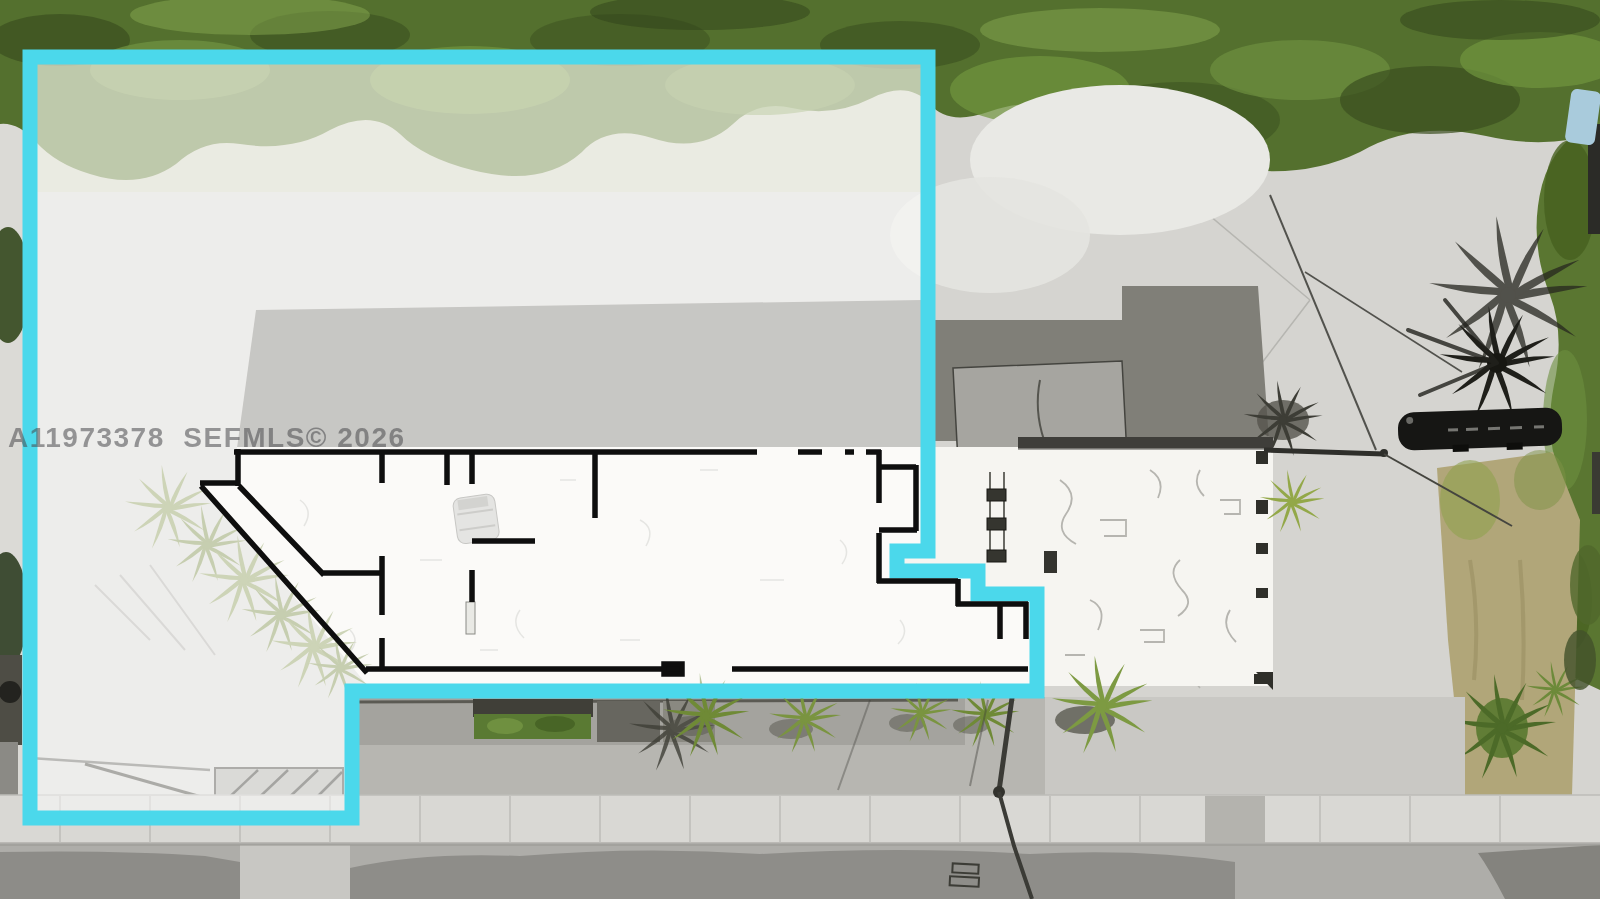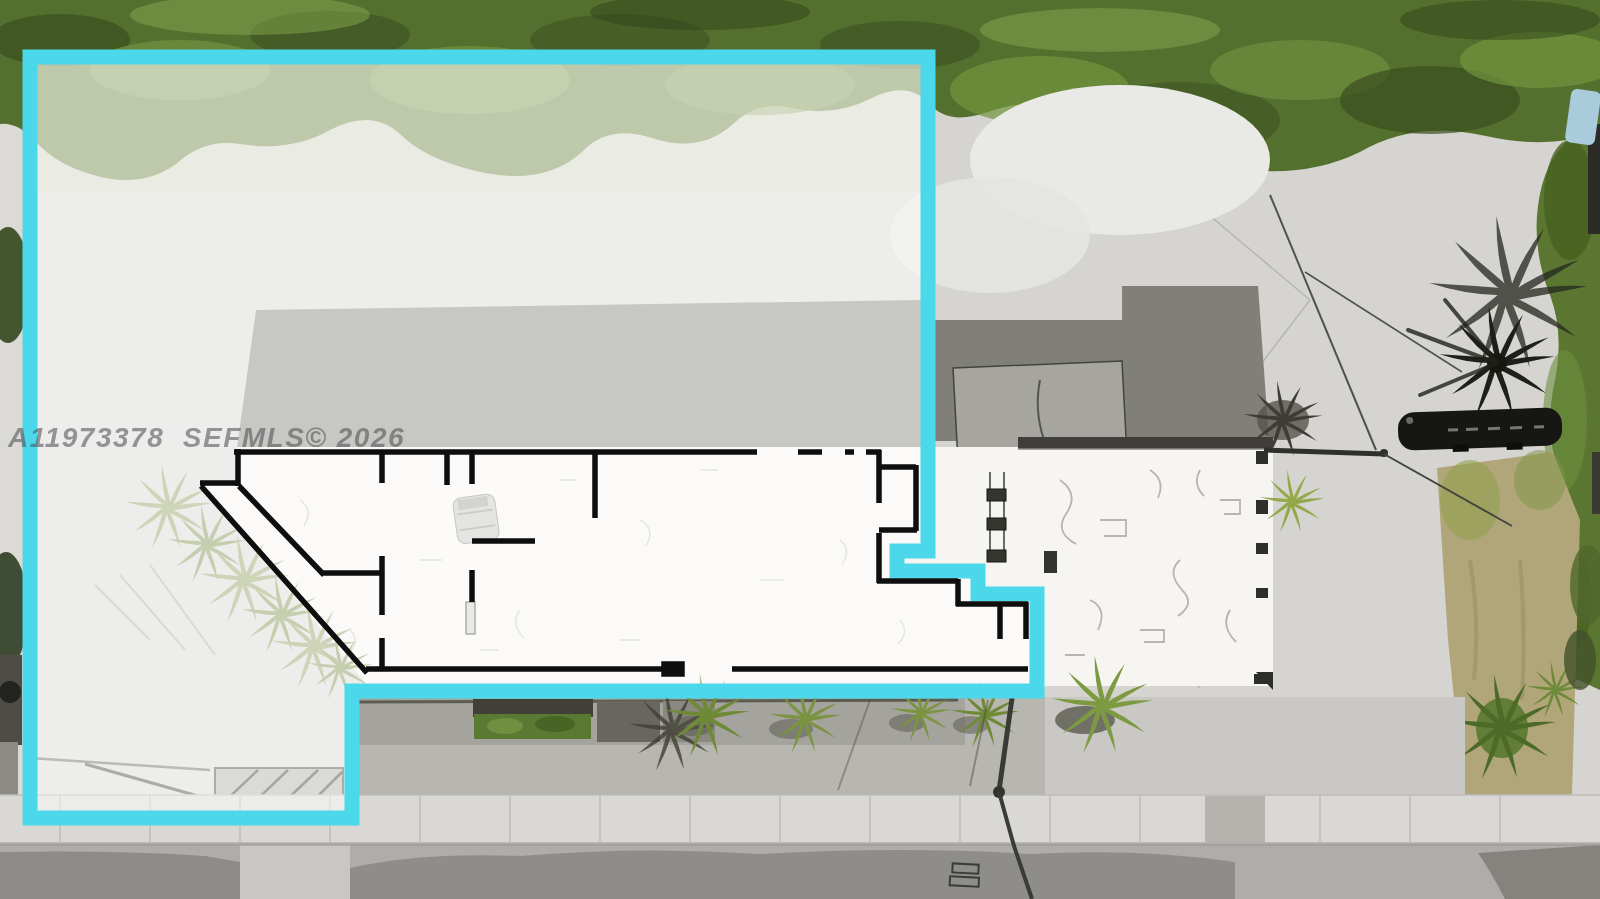--- a/index.html
+++ b/index.html
@@ -1,16 +1,16 @@
 <!DOCTYPE html>
 <html><head>
 <meta charset="utf-8">
 <style>
   html,body{margin:0;padding:0;background:#222;}
-  .stage{position:relative;width:1600px;height:899px;overflow:hidden;background:#d2d1cd;font-family:"Liberation Sans",sans-serif;font-style:italic;}
+  .stage{position:relative;width:1600px;height:899px;overflow:hidden;background:#d2d1cd;font-family:"Liberation Sans",sans-serif;}
   .stage svg{position:absolute;left:0;top:0;}
   .watermark{
     position:absolute;left:8px;top:422px;
     font-size:28px;font-weight:bold;letter-spacing:1.5px;
     color:rgba(73,73,76,0.55);
     white-space:pre;user-select:none;
   }
 </style>
 </head>
 <body>

